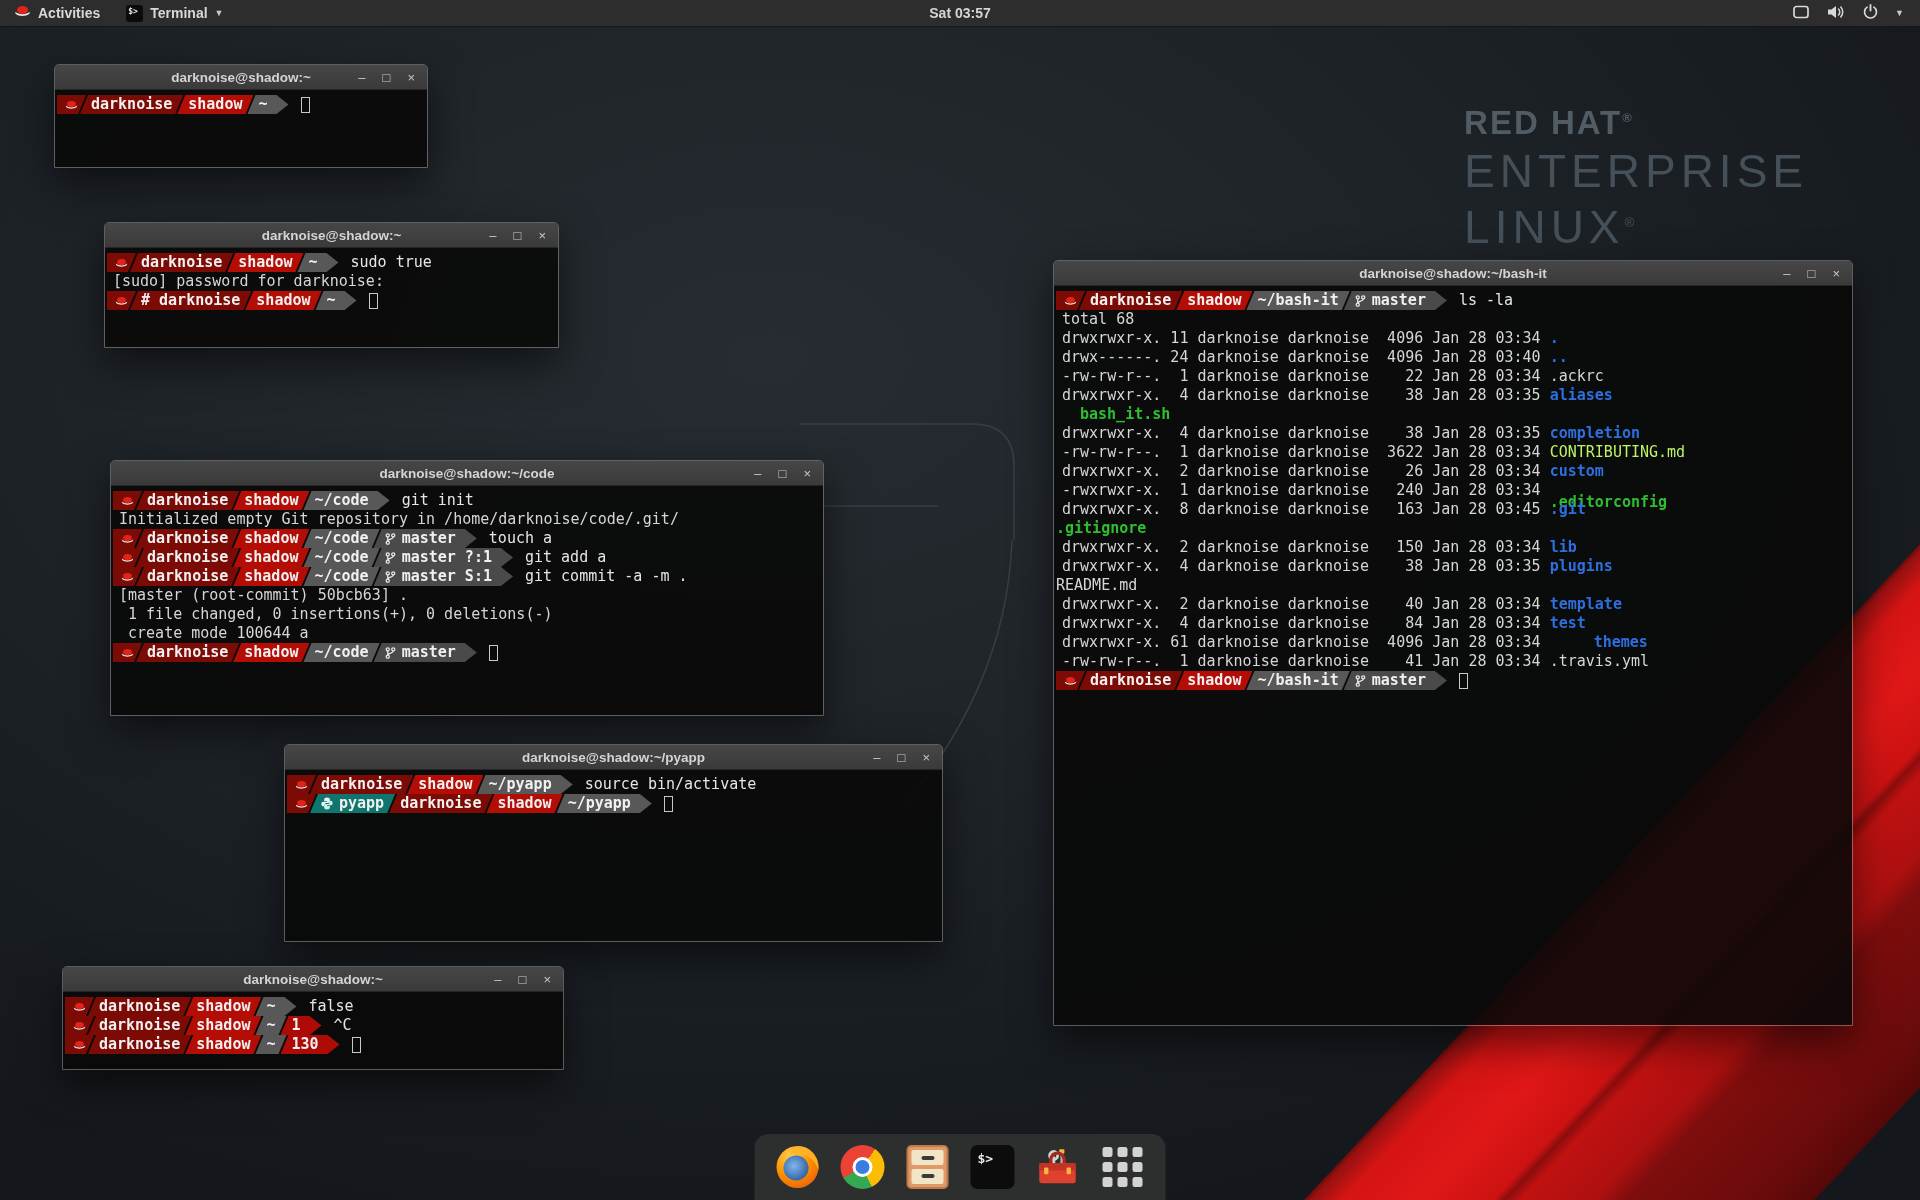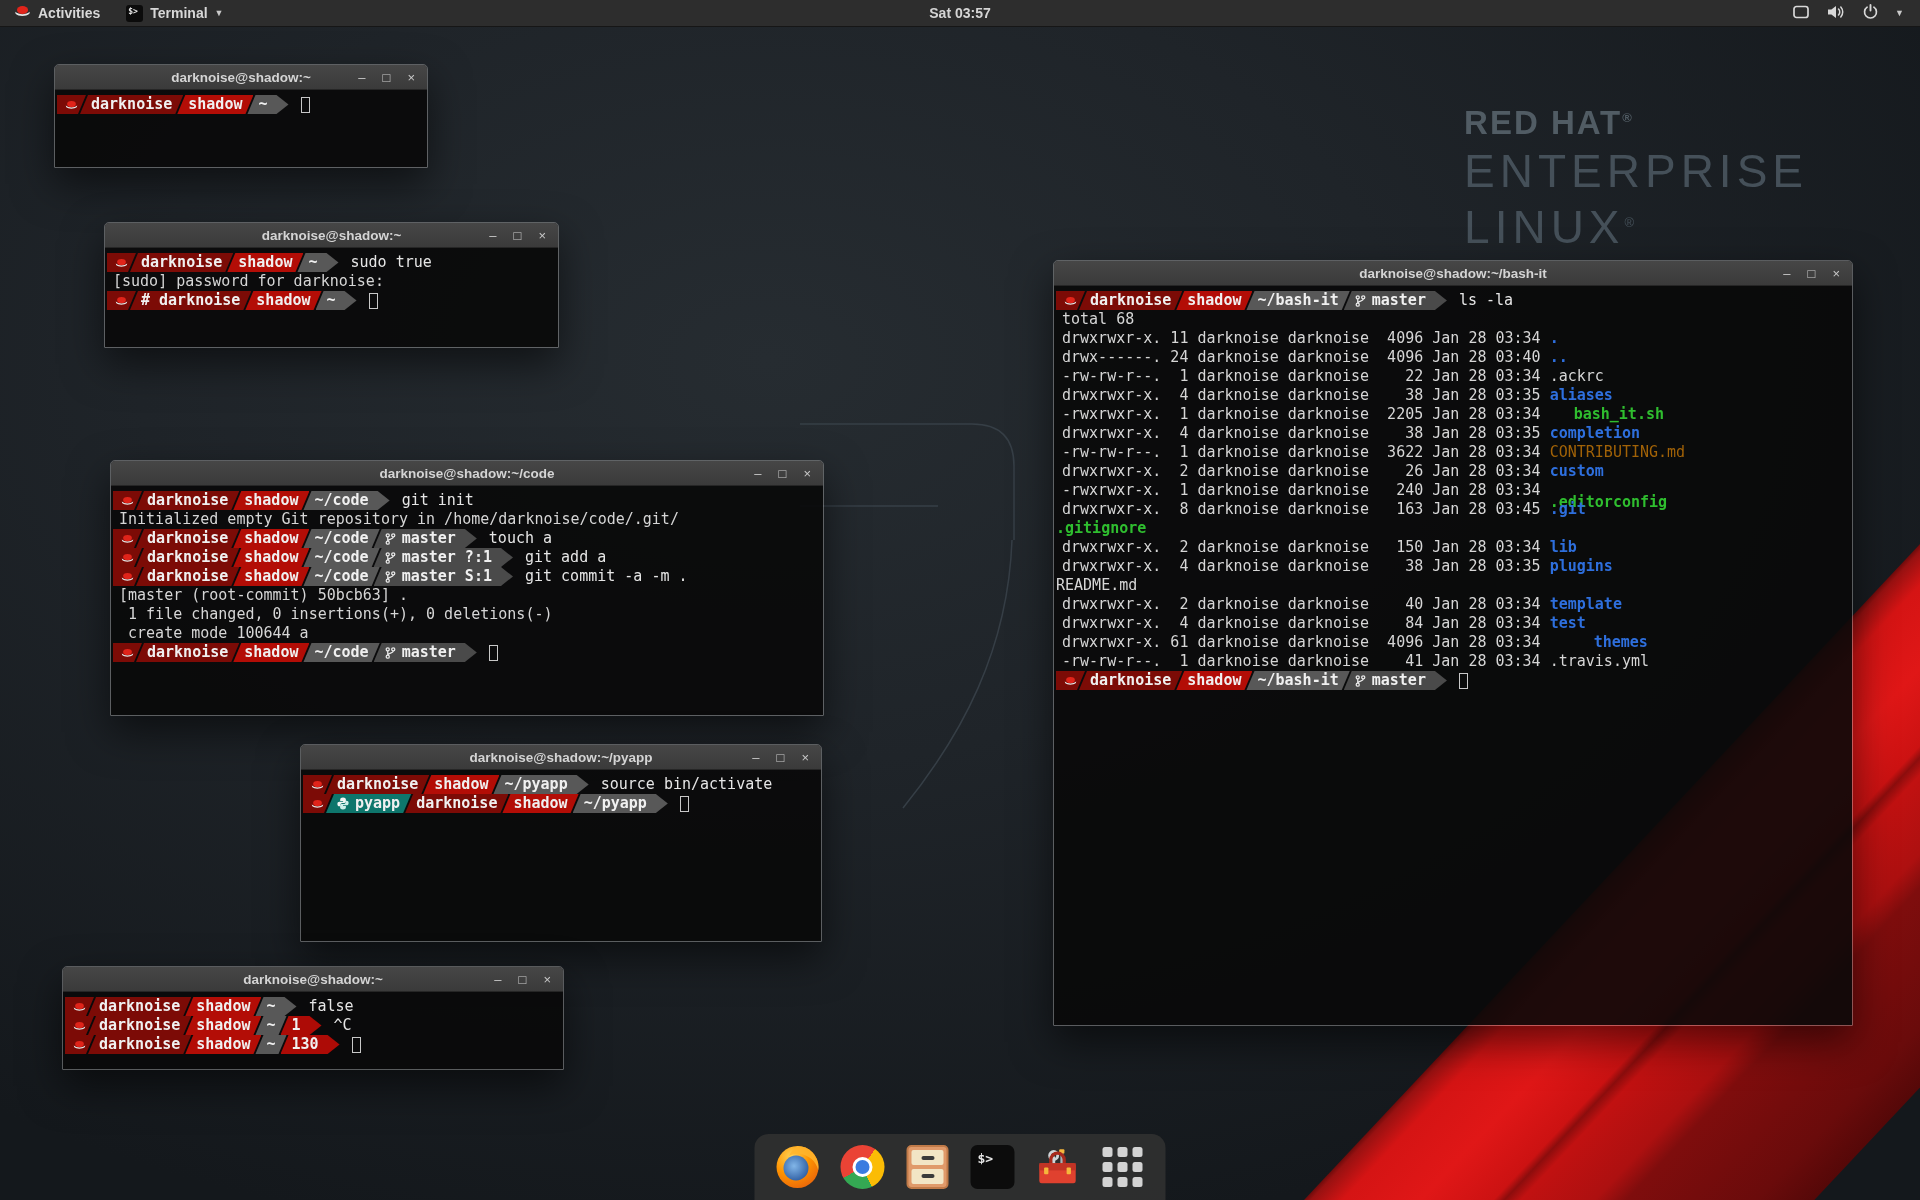--- a/index.html
+++ b/index.html
@@ -265,21 +265,21 @@
           </svg></span><span class="seg" style="background: rgb(124, 11, 6);"><span class="segtext">darknoise</span></span><span class="seg" style="background: rgb(179, 13, 6);"><span class="segtext">shadow</span></span><span class="seg" style="background: rgb(88, 88, 88);"><span class="segtext">~/code</span></span><span class="seg last" style="background: rgb(74, 74, 74);"><svg width="11" height="14" viewBox="0 0 12 14">
             <g stroke="#e8e8e8" stroke-width="1.4" fill="none">
               <circle cx="3" cy="3" r="1.7"></circle>
               <circle cx="9" cy="3" r="1.7"></circle>
               <circle cx="3" cy="11" r="1.7"></circle>
               <path d="M3 4.7V9.3M9 4.7C9 7.5 3.5 6.5 3 9.3"></path>
             </g>
           </svg><span class="segtext">master</span></span><span class="cursor"></span></div>
     </div>
   </div>
-<div class="term-window" style="left:300px; top:744px; width:522px; height:198px;">
+<div class="term-window" style="left:284px; top:744px; width:659px; height:198px;">
     <div class="titlebar">
       <span class="title">darknoise@shadow:~/pyapp</span>
       <span class="controls">
         <span class="wbtn">–</span>
         <span class="wbtn">□</span>
         <span class="wbtn">×</span>
       </span>
     </div>
     <div class="termbody">
       <div class="line"><span class="seg first hat" style="background: rgb(124, 11, 6);"><svg width="13" height="10" viewBox="0 0 13 10">
@@ -338,23 +338,23 @@
               <circle cx="9" cy="3" r="1.7"></circle>
               <circle cx="3" cy="11" r="1.7"></circle>
               <path d="M3 4.7V9.3M9 4.7C9 7.5 3.5 6.5 3 9.3"></path>
             </g>
           </svg><span class="segtext">master</span></span><span class="cmd">ls -la</span></div>
       <div class="line"><span class="out">total 68</span></div>
       <div class="line"><span class="out">drwxrwxr-x. 11 darknoise darknoise  4096 Jan 28 03:34 </span><span class="fname" style="color: rgb(46, 111, 221);">.</span></div>
       <div class="line"><span class="out">drwx------. 24 darknoise darknoise  4096 Jan 28 03:40 </span><span class="fname" style="color: rgb(46, 111, 221);">..</span></div>
       <div class="line"><span class="out">-rw-rw-r--.  1 darknoise darknoise    22 Jan 28 03:34 </span><span class="fname fplain" style="color: rgb(214, 214, 214);">.ackrc</span></div>
       <div class="line"><span class="out">drwxrwxr-x.  4 darknoise darknoise    38 Jan 28 03:35 </span><span class="fname" style="color: rgb(46, 111, 221);">aliases</span></div>
-      <div class="line"><span class="out">-rwxrwxr-x.  1 darknoise darknoise  2205 Jan 28 03:34 </span><span class="fname" style="color: rgb(47, 190, 47); padding-left: 24px;">bash_it.sh</span></div>
+      <div class="line"><span class="fname" style="color: rgb(47, 190, 47); padding-left: 24px;">bash_it.sh</span></div>
       <div class="line"><span class="out">drwxrwxr-x.  4 darknoise darknoise    38 Jan 28 03:35 </span><span class="fname" style="color: rgb(46, 111, 221);">completion</span></div>
-      <div class="line"><span class="out">-rw-rw-r--.  1 darknoise darknoise  3622 Jan 28 03:34 </span><span class="fname fplain" style="color: #a16207;">CONTRIBUTING.md</span></div>
+      <div class="line"><span class="out">-rw-rw-r--.  1 darknoise darknoise  3622 Jan 28 03:34 </span><span class="fname fplain" style="color: #bef264;">CONTRIBUTING.md</span></div>
       <div class="line"><span class="out">drwxrwxr-x.  2 darknoise darknoise    26 Jan 28 03:34 </span><span class="fname" style="color: rgb(46, 111, 221);">custom</span></div>
       <div class="line"><span class="out">-rwxrwxr-x.  1 darknoise darknoise   240 Jan 28 03:34 </span><span class="fname" style="color: rgb(47, 190, 47); margin-top: 24px;">.editorconfig</span></div>
       <div class="line"><span class="out">drwxrwxr-x.  8 darknoise darknoise   163 Jan 28 03:45 </span><span class="fname" style="color: rgb(46, 111, 221);">.git</span></div>
       <div class="line"><span class="fname" style="color: rgb(47, 190, 47);">.gitignore</span></div>
       <div class="line"><span class="out">drwxrwxr-x.  2 darknoise darknoise   150 Jan 28 03:34 </span><span class="fname" style="color: rgb(46, 111, 221);">lib</span></div>
       <div class="line"><span class="out">drwxrwxr-x.  4 darknoise darknoise    38 Jan 28 03:35 </span><span class="fname" style="color: rgb(46, 111, 221);">plugins</span></div>
       <div class="line"><span class="fname fplain" style="color: rgb(214, 214, 214);">README.md</span></div>
       <div class="line"><span class="out">drwxrwxr-x.  2 darknoise darknoise    40 Jan 28 03:34 </span><span class="fname" style="color: rgb(46, 111, 221);">template</span></div>
       <div class="line"><span class="out">drwxrwxr-x.  4 darknoise darknoise    84 Jan 28 03:34 </span><span class="fname" style="color: rgb(46, 111, 221);">test</span></div>
       <div class="line"><span class="out">drwxrwxr-x. 61 darknoise darknoise  4096 Jan 28 03:34 </span><span class="fname" style="color: rgb(46, 111, 221); margin-left: 44px;">themes</span></div>

